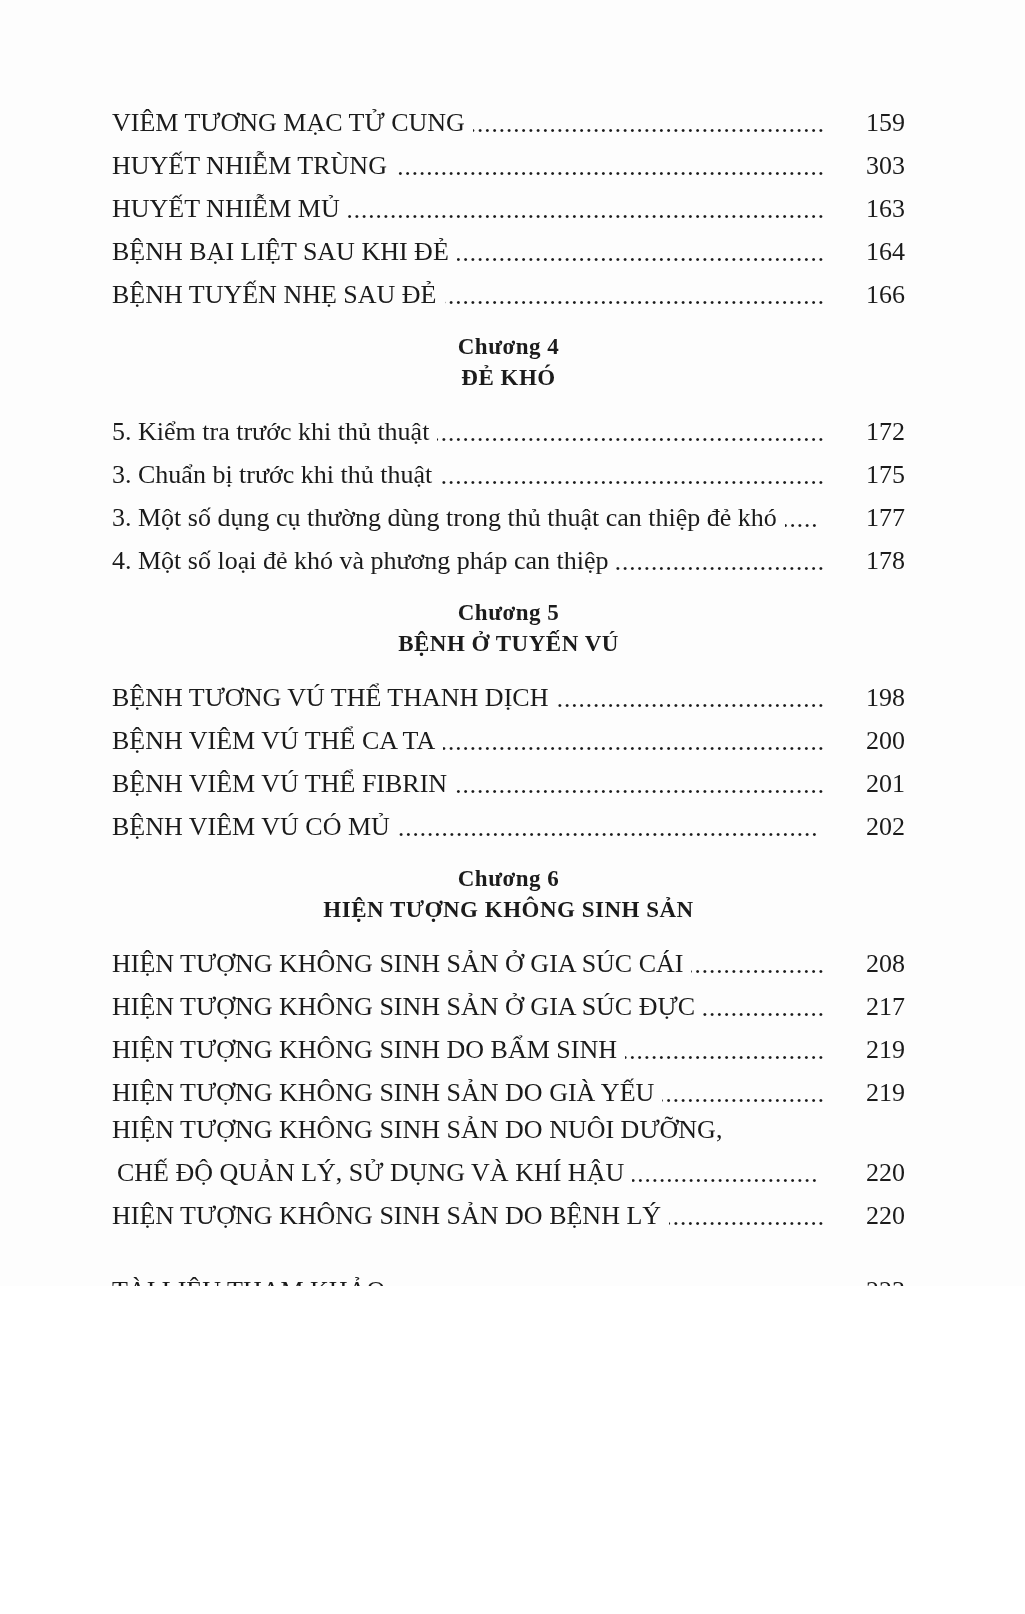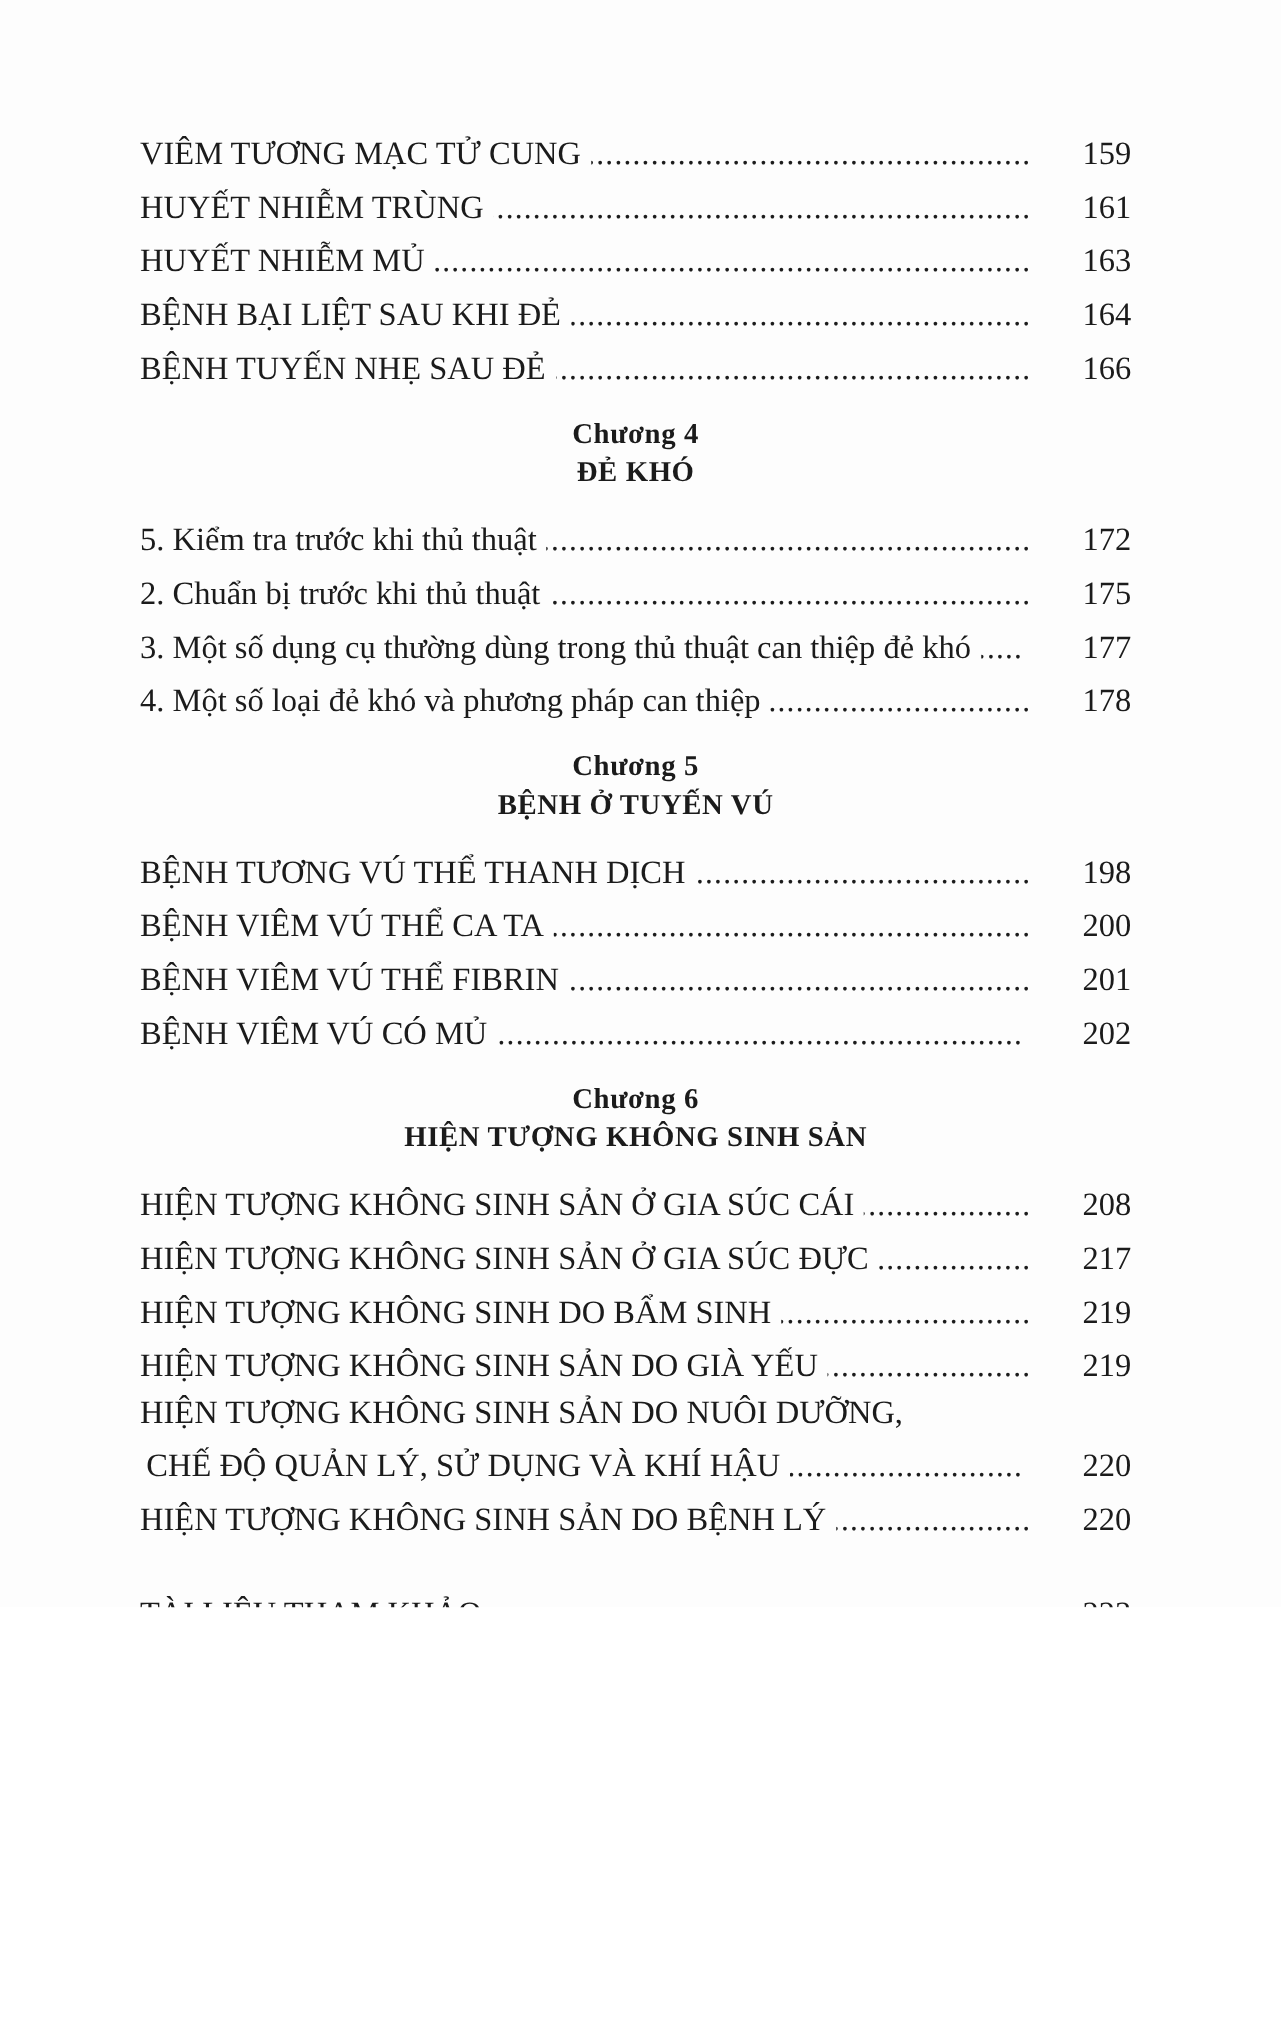--- a/index.html
+++ b/index.html
@@ -91,21 +91,21 @@
 
   <div>
     <div class="row">
       <span class="label">VIÊM TƯƠNG MẠC TỬ CUNG</span>
       <span class="leader"></span>
       <span class="pagenum">159</span>
     </div>
     <div class="row">
       <span class="label">HUYẾT NHIỄM TRÙNG</span>
       <span class="leader"></span>
-      <span class="pagenum">161</span>
+      <span class="pagenum">303</span>
     </div>
     <div class="row">
       <span class="label">HUYẾT NHIỄM MỦ</span>
       <span class="leader"></span>
       <span class="pagenum">163</span>
     </div>
     <div class="row">
       <span class="label">BỆNH BẠI LIỆT SAU KHI ĐẺ</span>
       <span class="leader"></span>
       <span class="pagenum">164</span>
@@ -121,21 +121,21 @@
     <div class="ch-num">Chương 4</div>
     <div class="ch-title">ĐẺ KHÓ</div>
   </div>
   <div>
     <div class="row">
       <span class="label">5. Kiểm tra trước khi thủ thuật</span>
       <span class="leader"></span>
       <span class="pagenum">172</span>
     </div>
     <div class="row">
-      <span class="label">2. Chuẩn bị trước khi thủ thuật</span>
+      <span class="label">3. Chuẩn bị trước khi thủ thuật</span>
       <span class="leader"></span>
       <span class="pagenum">175</span>
     </div>
     <div class="row">
       <span class="label">3. Một số dụng cụ thường dùng trong thủ thuật can thiệp đẻ khó</span>
       <span class="leader"></span>
       <span class="pagenum"> 177</span>
     </div>
     <div class="row">
       <span class="label">4. Một số loại đẻ khó và phương pháp can thiệp</span>

